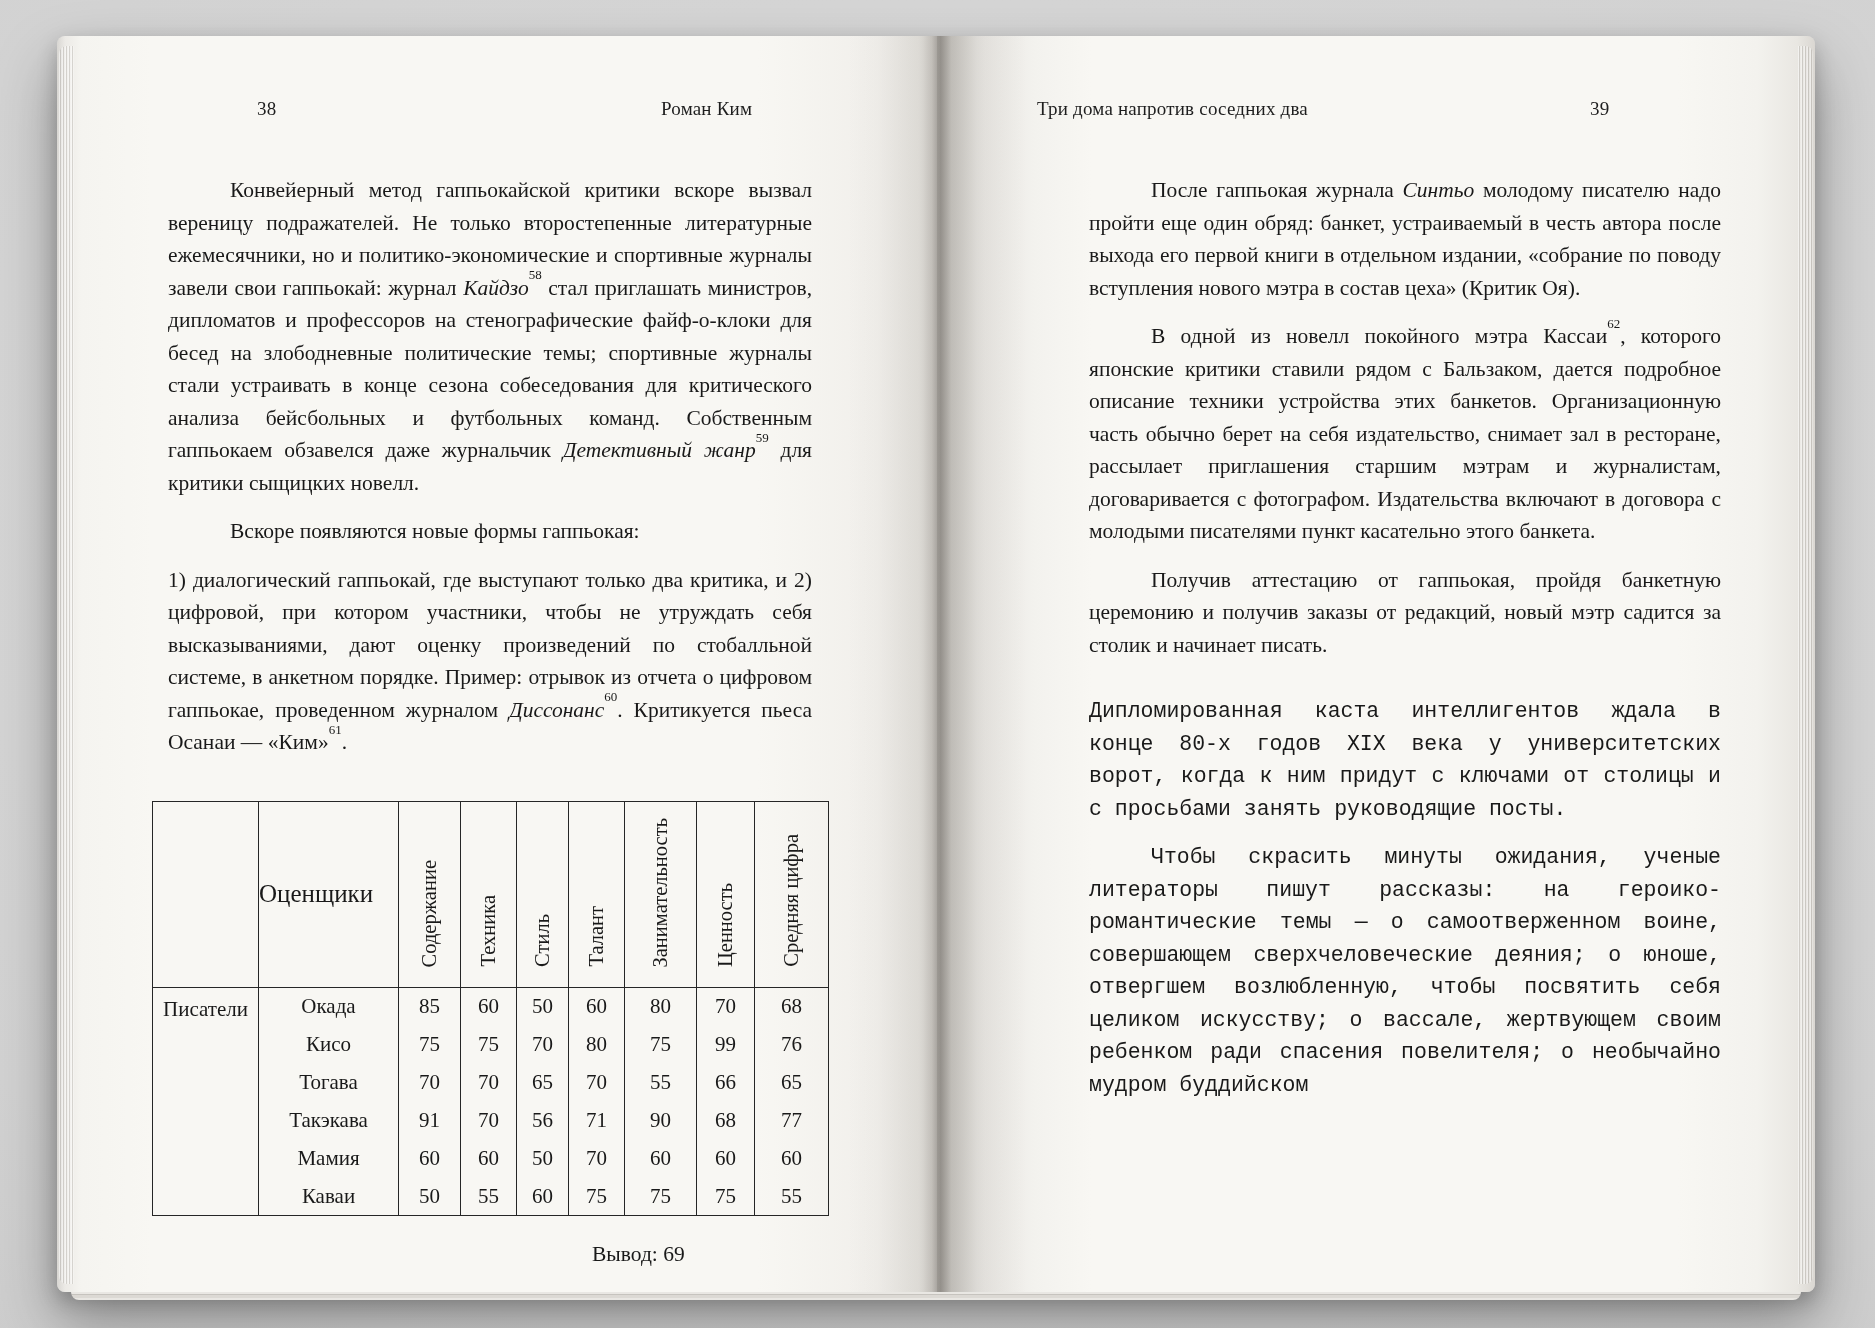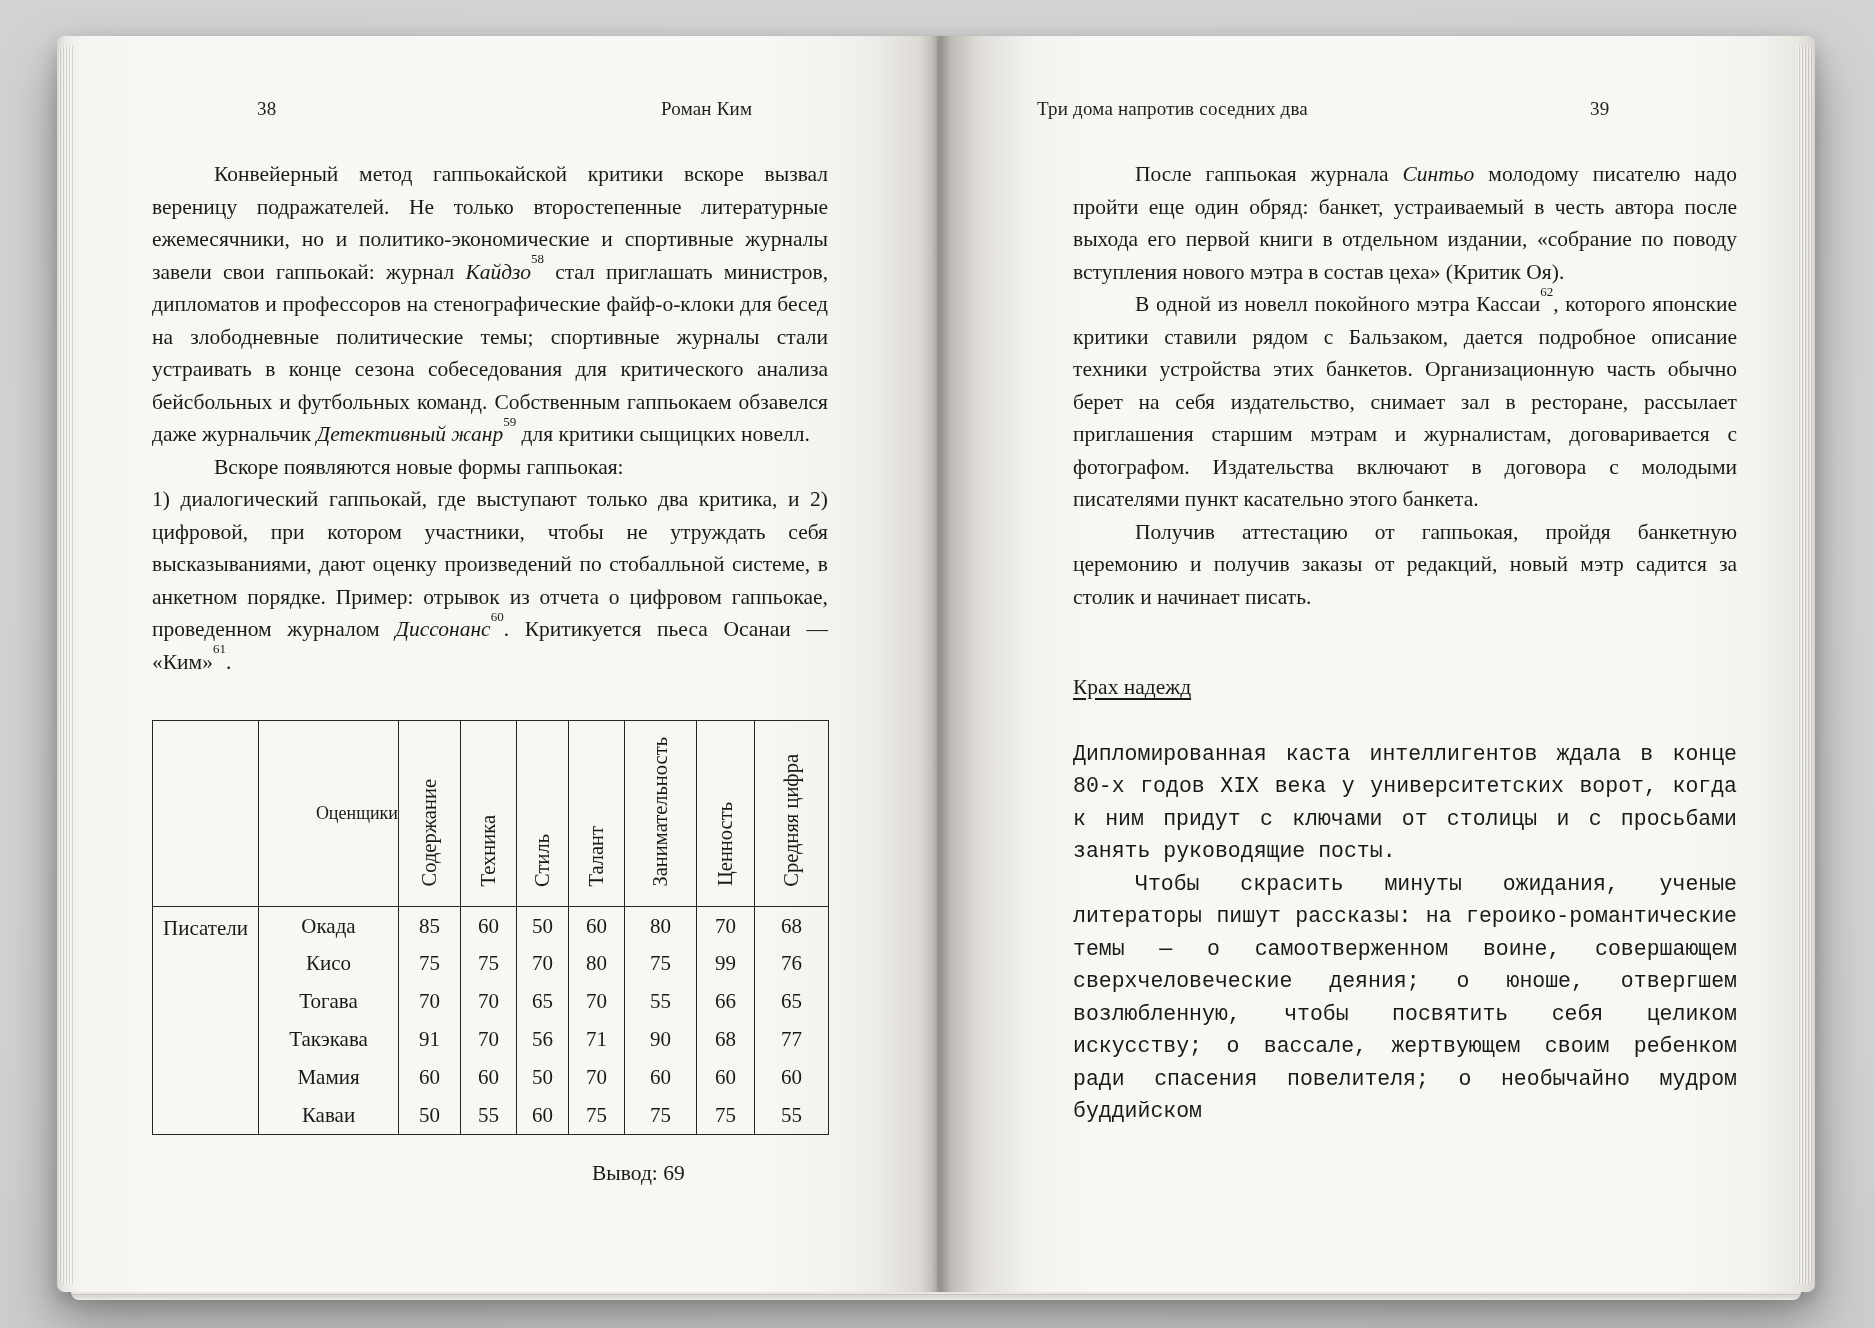--- a/index.html
+++ b/index.html
@@ -69,21 +69,21 @@
   .rt-left  { left: 604px; }
   .rt-right { left: 100px; }
   .pn-right { left: 653px; }
   .page-body {
     position: absolute; top: 122px;
     font-size: 21.5px; line-height: 32.5px;
     text-align: justify;
   }
   .body-left  { left: 95px;  width: 676px; }
   .body-right { left: 136px; width: 664px; }
-  .para { margin: 0; padding: 0; }
+  .para { margin: 16px; padding: 0; }
   .para.indent { text-indent: 62px; }
   .it { font-style: italic; }
   sup.fn { font-size: 13px; line-height: 0; position: relative; top: -7px; }
 
   .score-table {
     border-collapse: collapse;
     table-layout: fixed;
     width: 676px;
     margin-top: 42px;
     border: 1.5px solid #262626;
@@ -93,21 +93,21 @@
     border-right: 1.5px solid #262626;
     padding: 0;
     font-weight: normal;
   }
   .score-table thead th { border-bottom: 1.5px solid #262626; }
   .score-table tbody td { border-top: none; border-bottom: none; }
   .score-table thead tr { height: 186px; }
   .score-table tbody tr { height: 38px; }
   .c-group{width:106px}.c-name{width:140px}.c-n1{width:62px}.c-n2{width:56px}
   .c-n3{width:52px}.c-n4{width:56px}.c-n5{width:72px}.c-n6{width:58px}.c-n7{width:74px}
-  th.raters-head { vertical-align: middle; text-align: right; font-size: 18px; margin-left: 8px; }
+  th.raters-head { vertical-align: middle; text-align: left; font-size: 25px; margin-left: 8px; }
   th.rot { vertical-align: bottom; text-align: center; padding-bottom: 10px; }
   .vert {
     writing-mode: vertical-rl;
     transform: rotate(180deg);
     display: inline-block;
     white-space: nowrap;
     font-size: 20.5px;
   }
   .score-table .name-cell, .score-table .num-cell {
     text-align: center; vertical-align: middle; font-size: 21px;
@@ -247,21 +247,20 @@
       <div class="fore-edge right-side"></div>
       <div class="running-head rt-right">Три дома напротив соседних два</div>
       <div class="running-head pn-right">39</div>
 
       <div class="page-body body-right">
         <div>
             <p class="para indent"><span>После гаппьокая журнала </span><span class="it">Синтьо</span><span> молодому писателю надо пройти еще один обряд: банкет, устраиваемый в честь автора после выхода его первой книги в отдельном издании, «собрание по поводу вступления нового мэтра в состав цеха» (Критик Оя).</span></p>
             <p class="para indent"><span>В одной из новелл покойного мэтра Кассаи</span><sup class="fn">62</sup><span>, которого японские критики ставили рядом с Бальзаком, дается подробное описание техники устройства этих банкетов. Организационную часть обычно берет на себя издательство, снимает зал в ресторане, рассылает приглашения старшим мэтрам и журналистам, договаривается с фотографом. Издательства включают в договора с молодыми писателями пункт касательно этого банкета.</span></p>
             <p class="para indent"><span>Получив аттестацию от гаппьокая, пройдя банкетную церемонию и получив заказы от редакций, новый мэтр садится за столик и начинает писать.</span></p>
           </div>
-        <div class="section-heading">Крах надежд</div>
         <div class="after-heading">
             <p class="para"><span>Дипломированная каста интеллигентов ждала в конце 80-х годов XIX века у университетских ворот, когда к ним придут с ключами от столицы и с просьбами занять руководящие посты.</span></p>
             <p class="para indent"><span>Чтобы скрасить минуты ожидания, ученые литераторы пишут рассказы: на героико-романтические темы — о самоотверженном воине, совершающем сверхчеловеческие деяния; о юноше, отвергшем возлюбленную, чтобы посвятить себя целиком искусству; о вассале, жертвующем своим ребенком ради спасения повелителя; о необычайно мудром буддийском</span></p>
           </div>
       </div>
     </div>
 
     <div class="gutter-shadow"></div>
   </div>
 </div>

